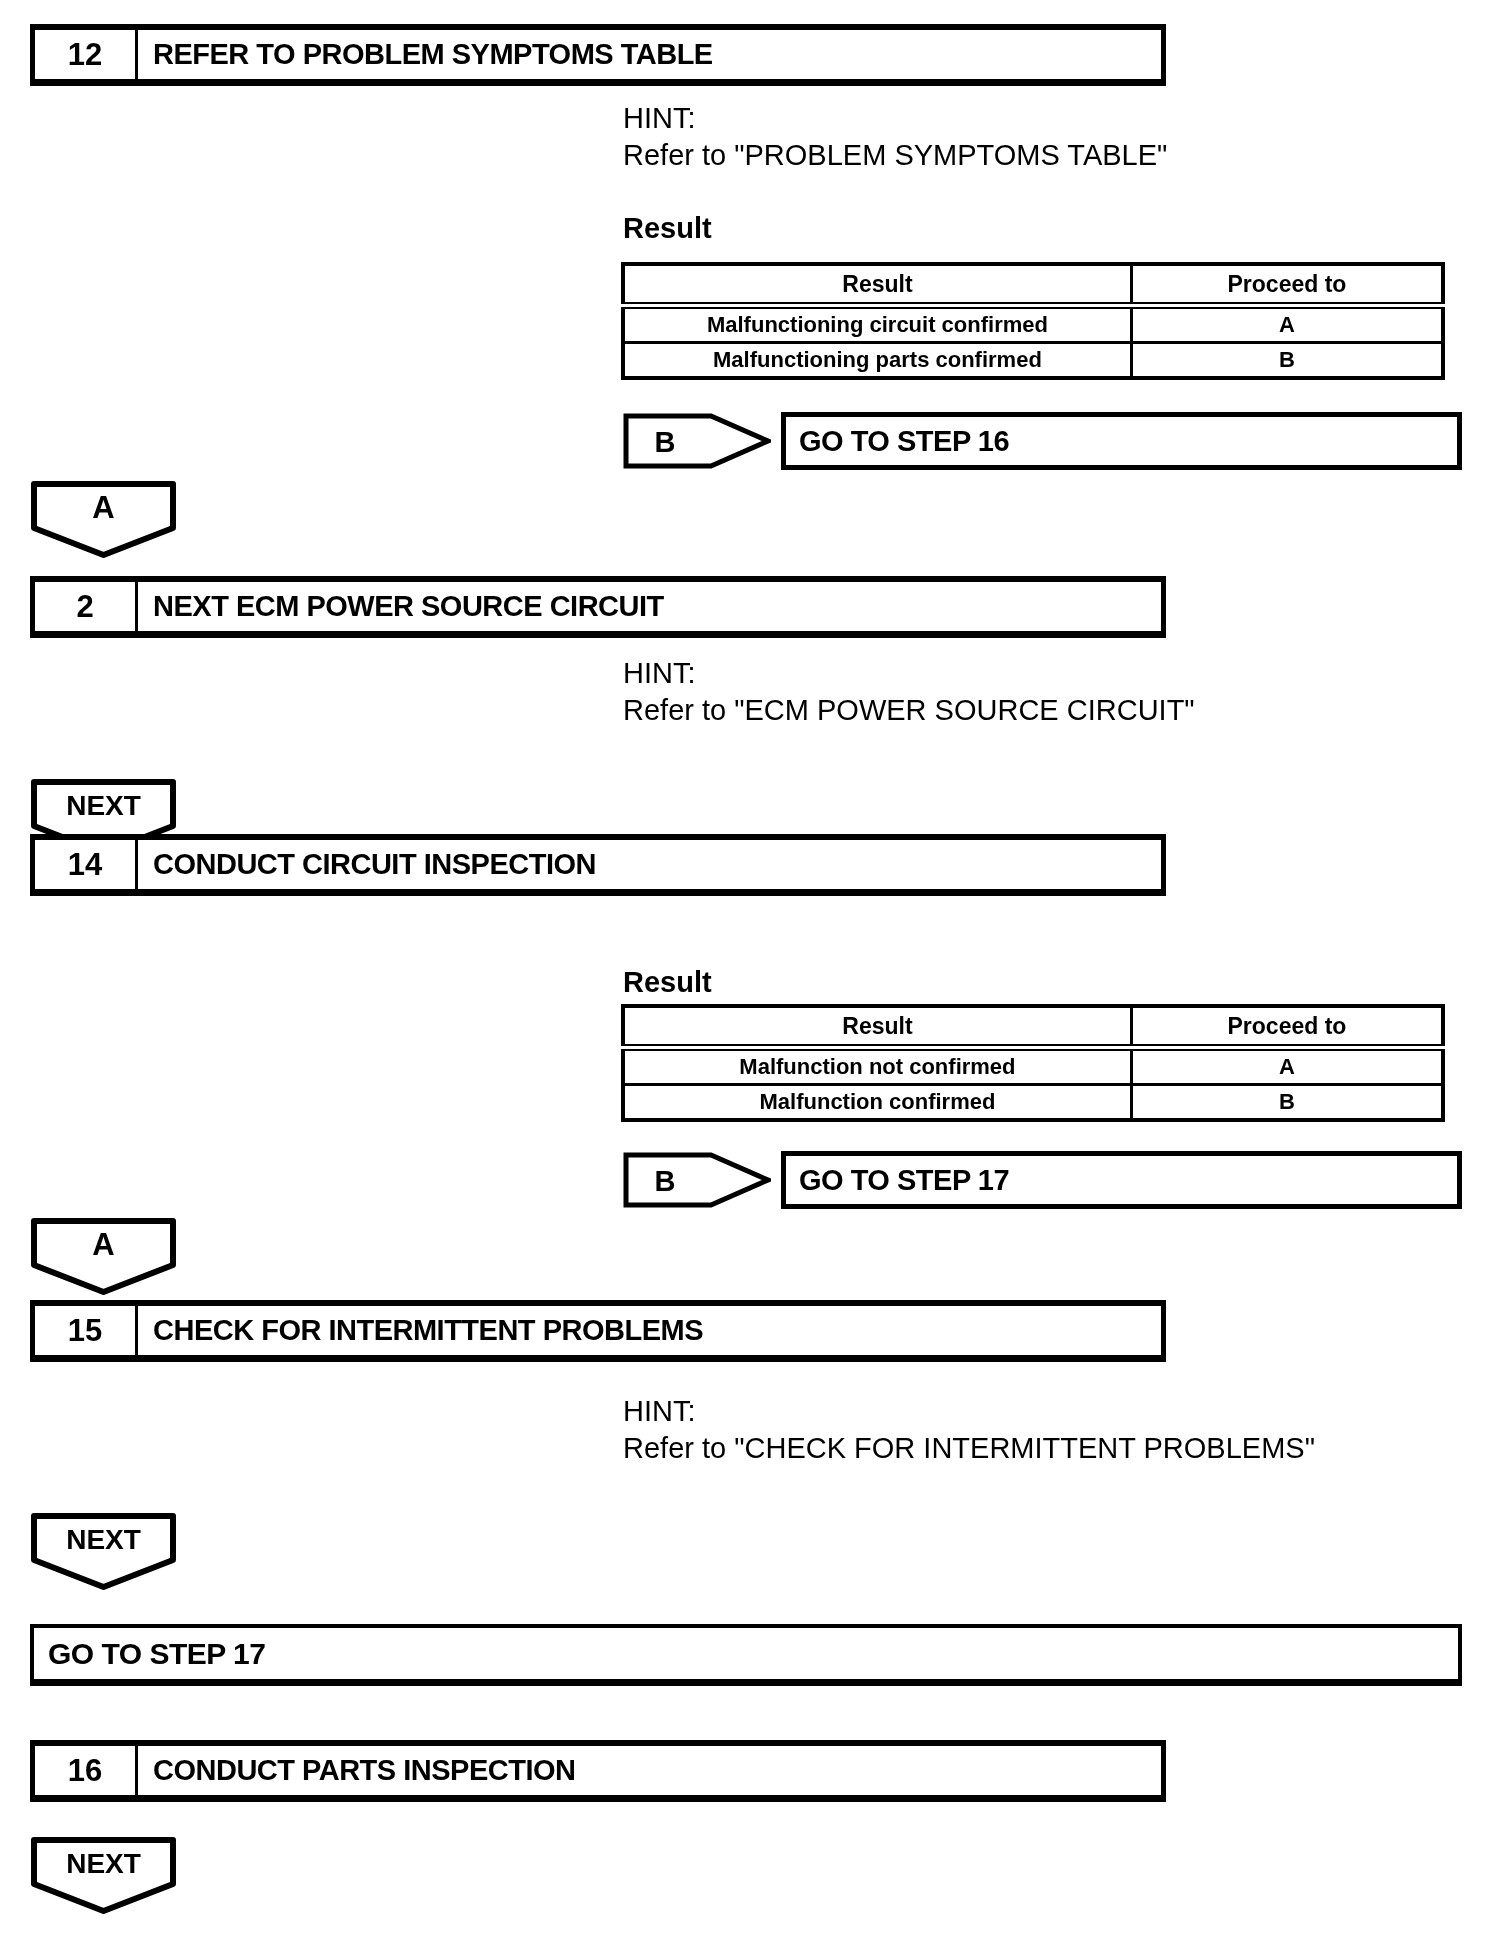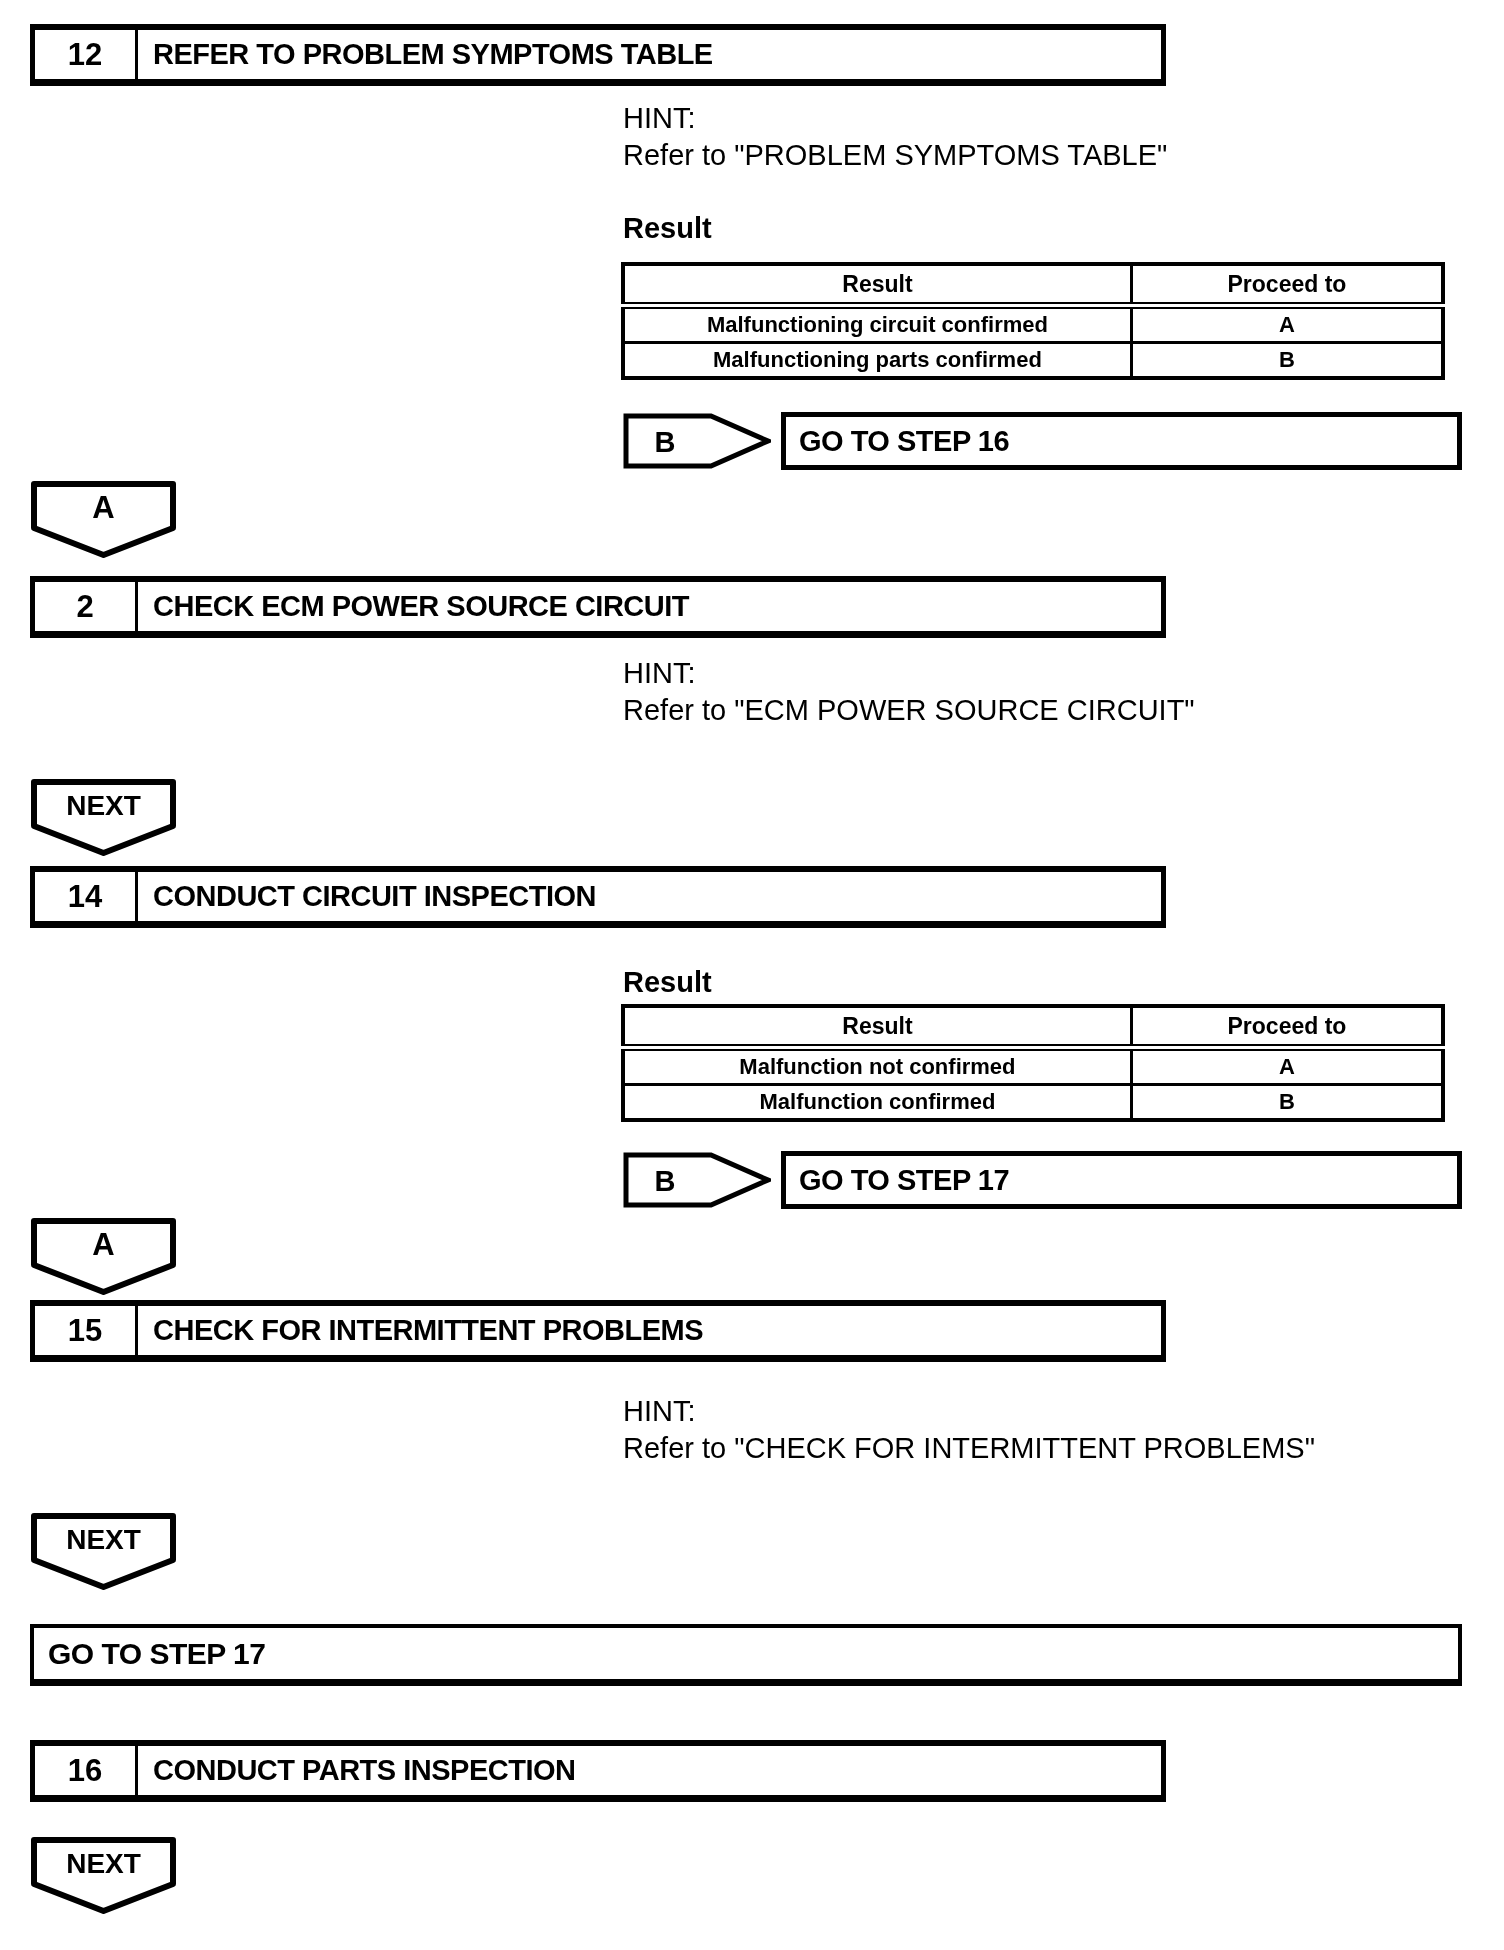--- a/index.html
+++ b/index.html
@@ -192,34 +192,34 @@
   </svg>
   <div class="goto-step" style="top:412px">GO TO STEP 16</div>
 
   <svg class="pent-svg" style="top:479px" viewBox="0 0 147 80">
     <polygon points="4,5 143,5 143,49 73.5,76 4,49" fill="#ffffff" stroke="#000000" stroke-width="6" stroke-linejoin="round"></polygon>
     <text x="73.5" y="28" font-size="31" text-anchor="middle" dominant-baseline="central">A</text>
   </svg>
 
   <div class="step-box" style="top:576px">
     <div class="step-num">2</div>
-    <div class="step-title">CHECK ECM POWER SOURCE CIRCUIT</div>
+    <div class="step-title">NEXT ECM POWER SOURCE CIRCUIT</div>
   </div>
 
   <div class="hint-block" style="top:655px">
     <div>HINT:</div>
     <div>Refer to "ECM POWER SOURCE CIRCUIT"</div>
   </div>
 
   <svg class="pent-svg" style="top:777px" viewBox="0 0 147 80">
     <polygon points="4,5 143,5 143,49 73.5,76 4,49" fill="#ffffff" stroke="#000000" stroke-width="6" stroke-linejoin="round"></polygon>
     <text x="73.5" y="28" font-size="28" text-anchor="middle" dominant-baseline="central">NEXT</text>
   </svg>
 
-  <div class="step-box" style="top:866px">
+  <div class="step-box" style="top:834px">
     <div class="step-num">14</div>
     <div class="step-title">CONDUCT CIRCUIT INSPECTION</div>
   </div>
 
   <div class="result-heading" style="top:966px">Result</div>
 
   <table class="result-table" style="top:1004px">
     <colgroup>
         <col style="width:62%">
         <col style="width:38%">

